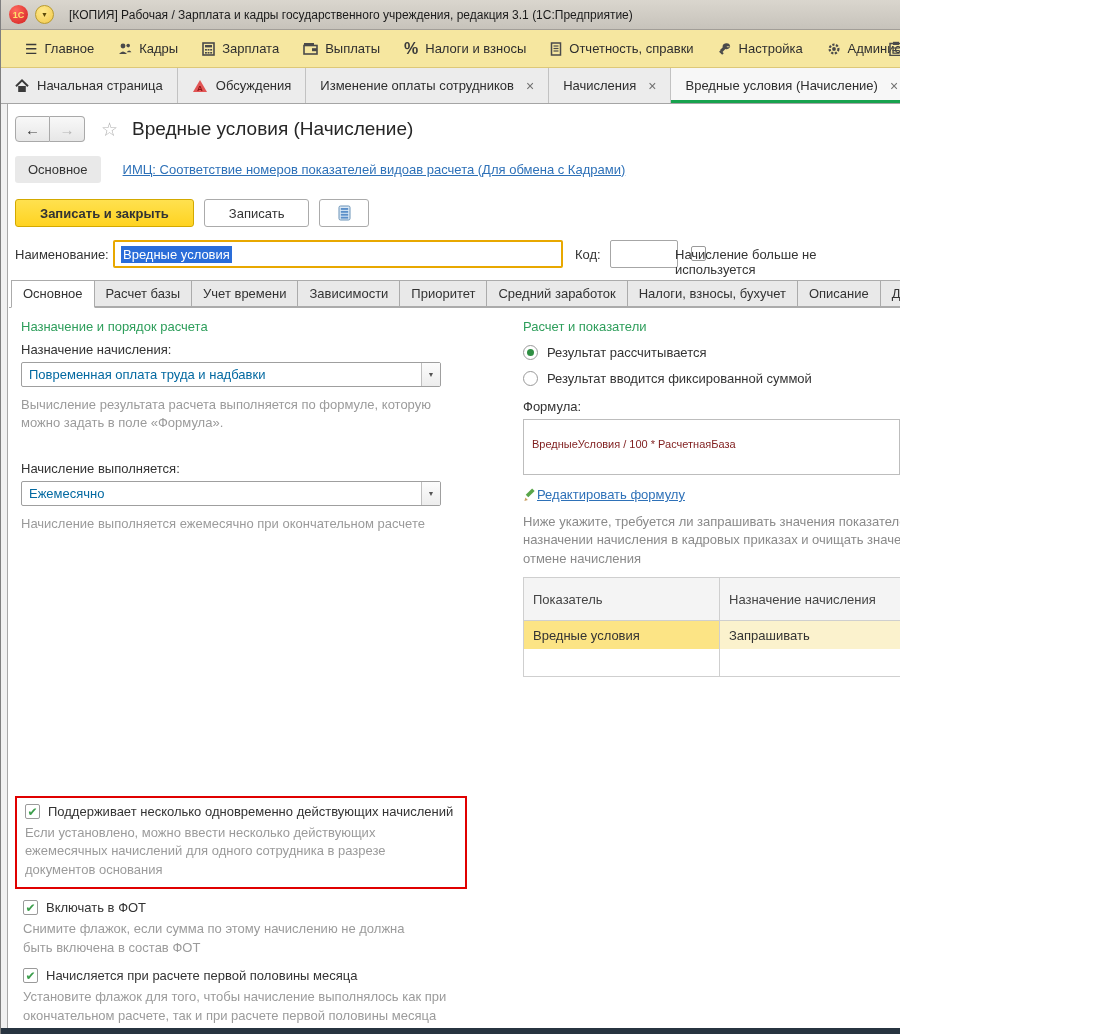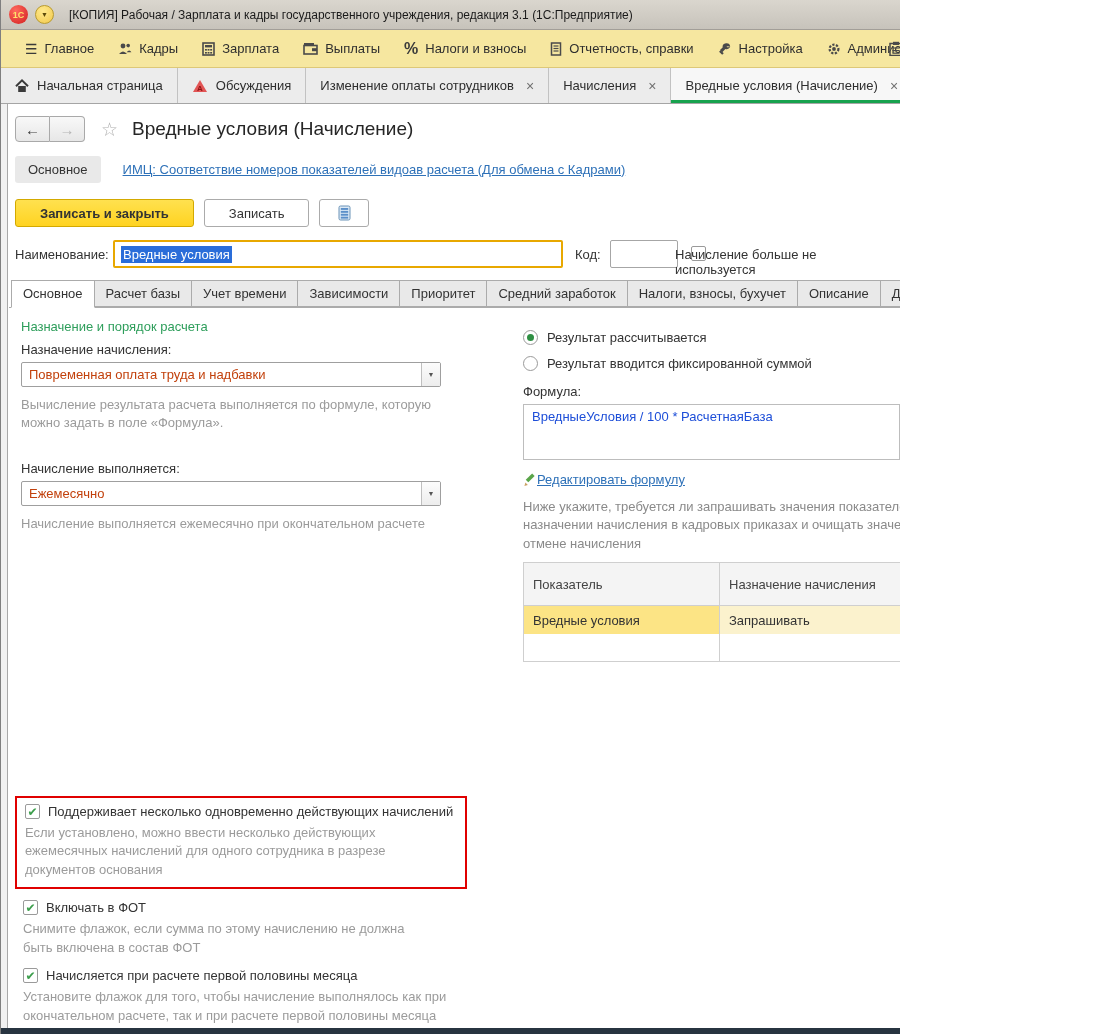--- a/index.html
+++ b/index.html
@@ -70,29 +70,29 @@
   .ftab.active { background:#fff; border-bottom:1px solid #fff; margin-bottom:-1px; }
 
   .group { position:relative; border-top:1px solid #ababab; border-bottom:1px solid #b5b5b5; height:728px; background:#fff; }
 
   .green-h { color:#2e9e5b; font-size:13px; }
   .hint { color:#9b9b9b; font-size:13px; line-height:1.42; }
   .flabel { font-size:13px; color:#333; }
 
   .col-left { position:absolute; left:12px; top:11px; width:460px; }
   .combo { display:flex; height:25px; border:1px solid #9f9f9f; border-radius:2px; margin-top:5px; width:420px; background:#fff; }
-  .combo .val { flex:1; font-size:13px; color:#c2410c; padding:4px 7px; white-space:nowrap; overflow:hidden; }
+  .combo .val { flex:1; font-size:13px; color:#0369a1; padding:4px 7px; white-space:nowrap; overflow:hidden; }
   .combo .dd { width:19px; border-left:1px solid #bfbfbf; display:flex; align-items:center; justify-content:center;
                font-size:7px; color:#555; background:linear-gradient(#fcfcfc,#ededed); }
 
   .col-right { position:absolute; left:514px; top:11px; right:0; }
   .radio-row { display:flex; align-items:center; gap:9px; margin-top:11px; font-size:13px; color:#333; }
   .radio { width:15px; height:15px; border:1px solid #9a9a9a; border-radius:50%; background:#fff; display:flex; align-items:center; justify-content:center; flex:0 0 auto; }
   .radio .dot { width:7px; height:7px; border-radius:50%; background:#2f8f43; }
-  .formula-box { margin-top:5px; height:56px; border:1px solid #bdbdbd; font-size:13px; color:#1d4ed8; padding:4px 8px; }
+  .formula-box { margin-top:5px; height:56px; border:1px solid #bdbdbd; font-size:11px; color:#7f1d1d; padding:18px 8px; }
   .editlink-row { display:flex; align-items:center; margin-top:12px; }
 
   table.ind { border-collapse:collapse; margin-top:9px; width:598px; table-layout:fixed; }
   table.ind th { background:#f4f4f4; border:1px solid #cfcfcf; font-weight:normal; text-align:left;
                  font-size:13px; color:#444; padding:6px 9px; height:28px; }
   table.ind td { border-left:1px solid #cfcfcf; border-right:1px solid #cfcfcf; font-size:13px; color:#333; padding:6px 9px; height:28px; }
   td.c1 { background:#fce485; }
   td.c23 { background:#fbf2cd; }
   td.empty { height:92px; background:#fff; border-bottom:1px solid #cfcfcf; }
 
@@ -311,20 +311,21 @@
         <div class="hint" style="margin-top:9px; width:432px">Вычисление результата расчета выполняется по формуле, которую можно задать в поле «Формула».</div>
         <div class="flabel" style="margin-top:28px">Начисление выполняется:</div>
         <div class="combo">
           <span class="val">Ежемесячно</span>
           <span class="dd">▼</span>
         </div>
         <div class="hint" style="margin-top:9px; width:450px">Начисление выполняется ежемесячно при окончательном расчете</div>
       </div>
 
       <div class="col-right">
+        <div class="green-h">Расчет и показатели</div>
         <div class="radio-row">
           <span class="radio">
               <span class="dot"></span>
             </span>
           <span>Результат рассчитывается</span>
         </div>
         <div class="radio-row">
           <span class="radio"></span>
           <span>Результат вводится фиксированной суммой</span>
         </div>

